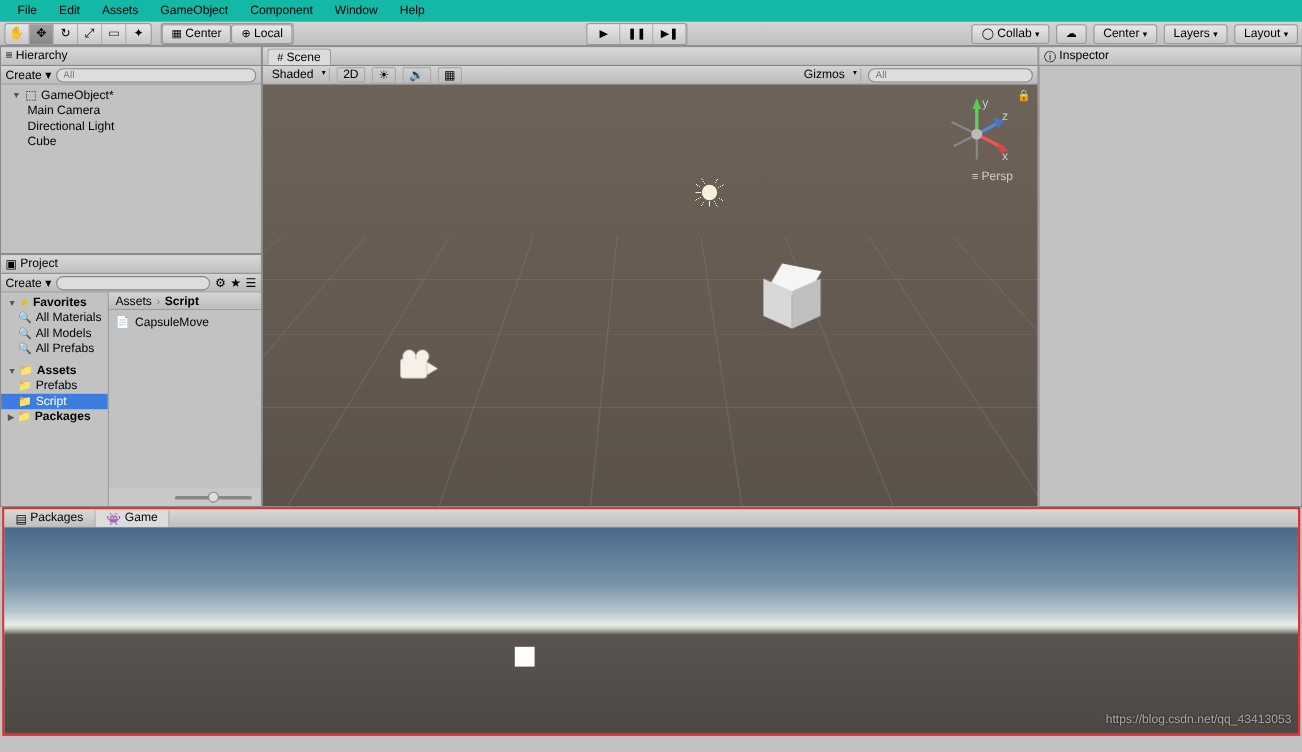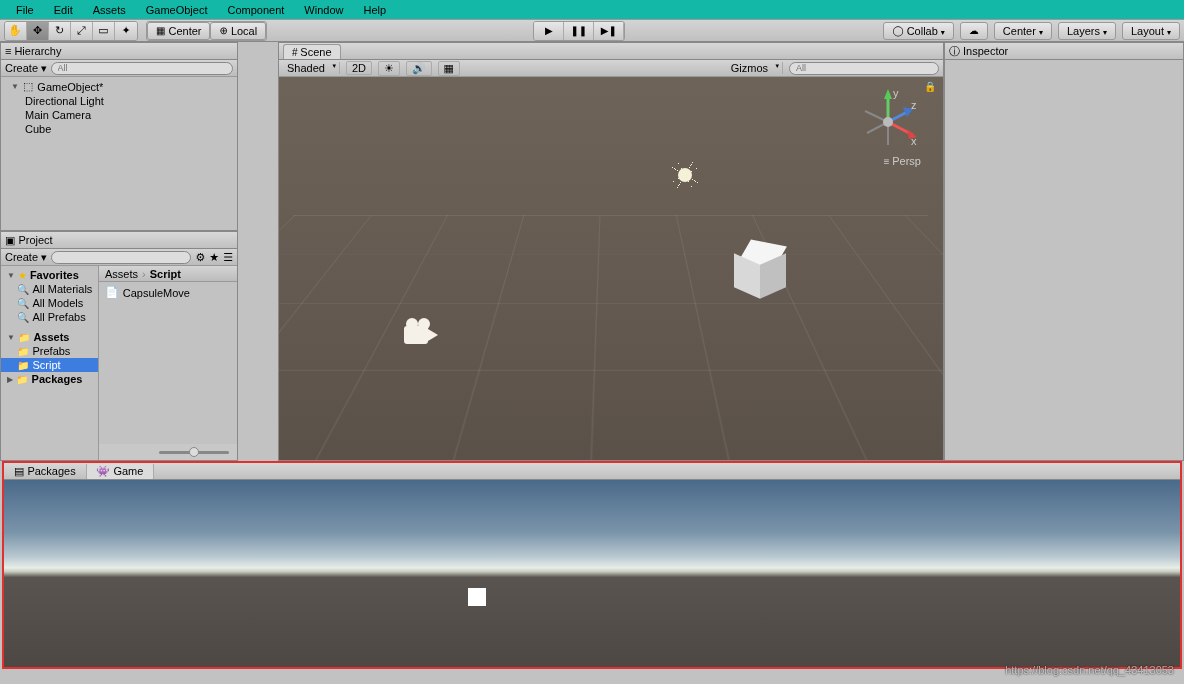--- a/index.html
+++ b/index.html
@@ -41,21 +41,21 @@
 .asseticon { color: #888; font-size: 10px; }
 .project-content { flex: 1; display: flex; flex-direction: column; }
 .breadcrumb { height: 16px; background: linear-gradient(#d4d4d4,#bcbcbc); display: flex; align-items: center; padding: 0 6px; gap: 4px; font-size: 10px; border-bottom: 1px solid #999; }
 .breadcrumb .sep { color: #888; }
 .project-list { flex: 1; background: #c2c2c2; padding: 2px; }
 .file-item { padding: 2px 4px; display: flex; align-items: center; gap: 4px; font-size: 10px; }
 .slider-row { height: 16px; background: #c8c8c8; display: flex; align-items: center; justify-content: flex-end; padding: 0 8px; }
 .slider-track { width: 70px; height: 3px; background: #888; border-radius: 2px; position: relative; }
 .slider-thumb { position: absolute; width: 10px; height: 10px; background: #ddd; border: 1px solid #888; border-radius: 50%; top: -4px; left: 30px; }
 
-.scene-col { flex: 1; display: flex; flex-direction: column; border: 1px solid #888; margin-left: 40px; }
+.scene-col { flex: 1; display: flex; flex-direction: column; border: 1px solid #888; }
 .scene-tab { height: 17px; background: linear-gradient(#d8d8d8,#c0c0c0); display: flex; align-items: center; padding: 0 4px; border-bottom: 1px solid #888; }
 .scene-tab .tab { background: #dcdcdc; padding: 1px 8px; border: 1px solid #999; border-bottom: none; border-radius: 3px 3px 0 0; font-size: 10px; }
 .scene-toolbar { height: 17px; background: linear-gradient(#d4d4d4,#bcbcbc); display: flex; align-items: center; padding: 0 4px; gap: 6px; border-bottom: 1px solid #999; font-size: 10px; }
 .scene-toolbar .dd { padding: 0 14px 0 4px; border-right: 1px solid #aaa; position: relative; }
 .scene-toolbar .dd::after { content: "▾"; position: absolute; right: 3px; font-size: 7px; }
 .scene-toolbar .tbtn { padding: 0 5px; border: 1px solid #aaa; border-radius: 2px; cursor: pointer; }
 .scene-toolbar input { width: 150px; height: 13px; border: 1px solid #888; border-radius: 8px; padding: 0 6px; font-size: 9px; background: #ddd; }
 .scene-view { flex: 1; background: #6b6156; position: relative; overflow: hidden; }
 .grid-floor { position: absolute; inset: 0; background:
   linear-gradient(#6d6358,#635950 60%,#5a5148);
@@ -108,21 +108,21 @@
 .game-toolbar { height: 15px; background: linear-gradient(#d4d4d4,#bcbcbc); display: flex; align-items: center; padding: 0 4px; gap: 8px; font-size: 10px; border-bottom: 1px solid #999; }
 .game-toolbar .dd { padding-right: 12px; position: relative; border-right: 1px solid #aaa; padding-left:2px; }
 .game-toolbar .dd::after { content:"▾"; position:absolute; right:2px; font-size:7px; }
 .gslider { width: 130px; height: 3px; background: #888; border-radius: 2px; position: relative; }
 .gslider .thumb { position:absolute; width:10px; height:10px; background:#ddd; border:1px solid #888; border-radius:50%; top:-4px; left:0; }
 .game-toolbar .right { margin-left: auto; display: flex; gap: 0; }
 .game-toolbar .right span { padding: 0 6px; border-left: 1px solid #aaa; cursor:pointer; }
 .game-view { height: 187px; position: relative; overflow: hidden; background: linear-gradient(#4a6a8a 0%, #7a94aa 28%, #b8c8d0 41%, #e8ede8 47%, #c8ccc0 49%, #5a5450 52%, #4e4844 100%); }
 .game-cube { position: absolute; left: 464px; top: 108px; width: 18px; height: 18px; background: #fff; }
 
-.watermark { position: absolute; right: 10px; bottom: 8px; color: rgba(255,255,255,.6); font-size: 11px; text-shadow: 0 0 2px #000; }
+.watermark { position: absolute; right: 10px; bottom: 24px; color: rgba(255,255,255,.6); font-size: 11px; text-shadow: 0 0 2px #000; }
 
 svg.gizmo-svg { width: 70px; height: 70px; }
 </style>
 </head>
 <body>
 
 <div class="menubar">
   <span>File</span>
   <span>Edit</span>
   <span>Assets</span>
@@ -183,24 +183,24 @@
         <span><span>Create</span> ▾</span>
         <input placeholder="All" style="">
       </div>
       <div class="hierarchy-body">
         <div class="tree-item">
             <span class="tri">▼</span>
             <span>⬚</span>
             <span>GameObject*</span>
           </div>
         <div class="tree-item indent1">
+            <span>Main Camera</span>
+          </div>
+        <div class="tree-item indent1">
             <span>Directional Light</span>
-          </div>
-        <div class="tree-item indent1">
-            <span>Main Camera</span>
           </div>
         <div class="tree-item indent1">
             <span>Cube</span>
           </div>
       </div>
     </div>
 
     <div class="panel project">
       <div class="panel-header">
         <span class="icon">▣</span>

